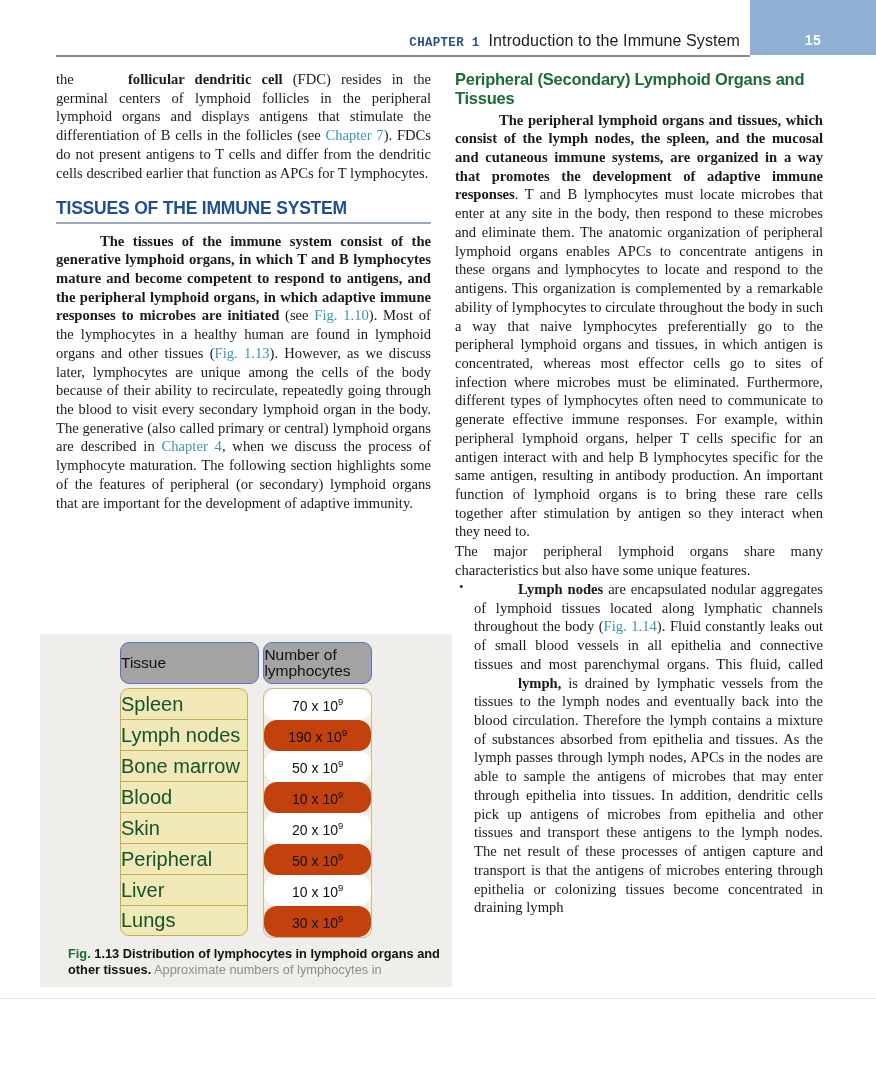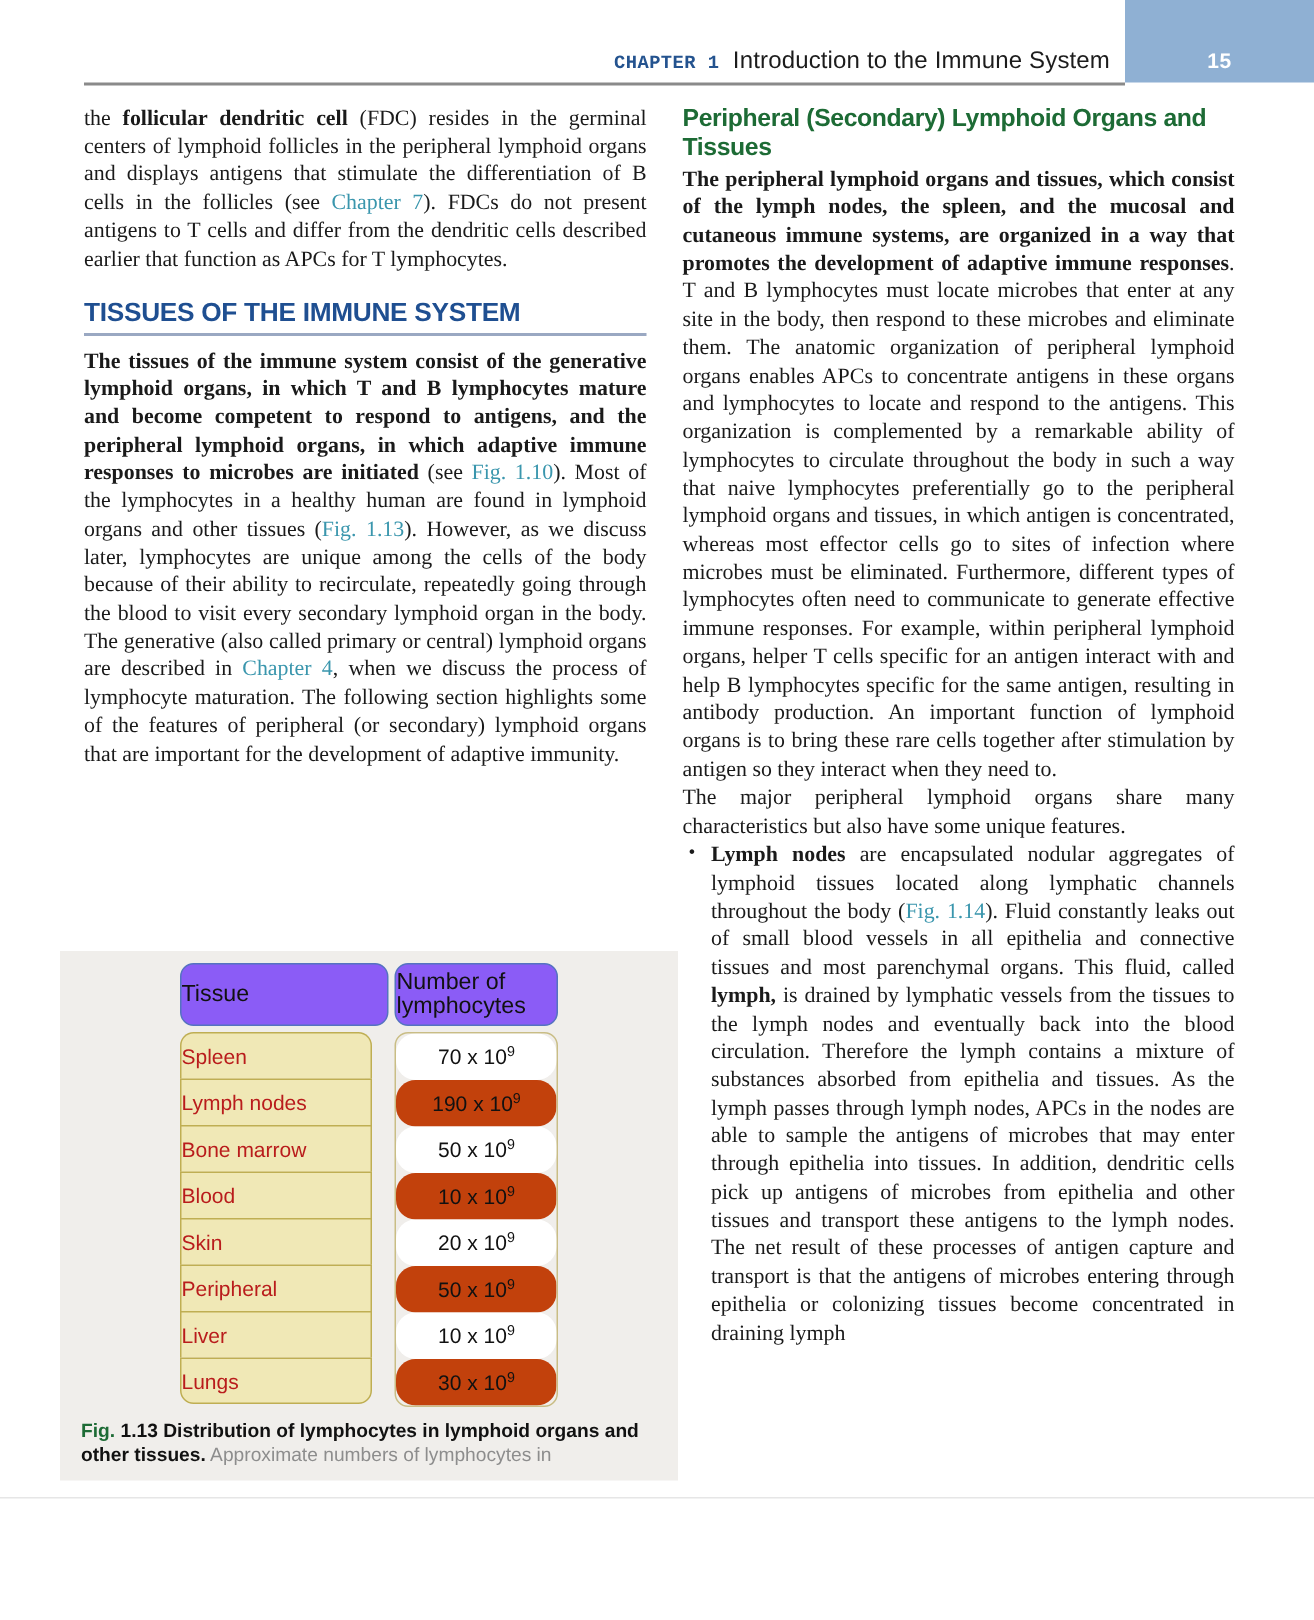--- a/index.html
+++ b/index.html
@@ -86,21 +86,21 @@
     text-justify: inter-word;
     hyphens: manual;
   }
   #left-column  { left: 56px;  }
   #right-column { left: 455px; width: 368px; }
 
   .body-para { margin: 0 0 0.05em 0; }
   .body-para + .body-para { text-indent: 0; }
   .indent { text-indent: 14px; }
 
-  b, .bold { font-weight: bold; }
+  b, .bold { font-weight: bold; margin-left: 44px; }
   .xref { color: #3a96ad; }
 
   
   .head-blue {
     font-family: "Liberation Sans", sans-serif;
     font-size: 17.5px;
     font-weight: bold;
     color: #1f4f91;
     letter-spacing: -0.2px;
     margin: 17px 0 1px 0;
@@ -158,39 +158,39 @@
     border-collapse: separate;
     border-spacing: 0;
     width: 252px;
     font-family: "Liberation Sans", sans-serif;
   }
   #fig-table td {
     padding: 0;
     vertical-align: middle;
   }
   .hdr-cell {
-    background: #8b5cf6;
+    background: #a3a3a3;
     border: 1.6px solid #5573c0;
     border-radius: 9px;
     font-size: 15.5px;
     color: #111;
     padding: 5px 7px 6px 7px;
     line-height: 1.06;
     height: 42px;
     box-sizing: border-box;
   }
   .hdr-tissue { width: 128px; }
   .hdr-count  { width: 100px; }
   .hdr-gap { height: 4px; }
 
   .tissue-cell {
     background: #f0e8b6;
     border: 1.4px solid #bfae53;
-    font-size: 14px;
-    color: #b91c1c;
+    font-size: 20px;
+    color: #14532d;
     padding: 3px 0 4px 8px;
     height: 31px;
     box-sizing: border-box;
   }
   .count-cell {
     font-size: 14px;
     color: #111;
     text-align: center;
     height: 31px;
     box-sizing: border-box;
@@ -209,21 +209,21 @@
     border: 1.4px solid #c9bd85;
     border-radius: 9px;
     overflow: hidden;
   }
 
   #fig-caption {
     font-family: "Liberation Sans", sans-serif;
     font-size: 12.8px;
     line-height: 1.23;
     color: #111;
-    padding: 8px 12px 10px 14px;
+    padding: 8px 12px 10px 28px;
     text-align: left;
   }
   #fig-caption .fig-word { color: #1d6b35; font-weight: bold; }
   #fig-caption .fig-num  { color: #111; font-weight: bold; }
   #fig-caption .fig-lead { font-weight: bold; color: #111; }
   #fig-caption .fig-rest { color: #8d8d8d; }
 
   
   #footer-band {
     position: absolute;

